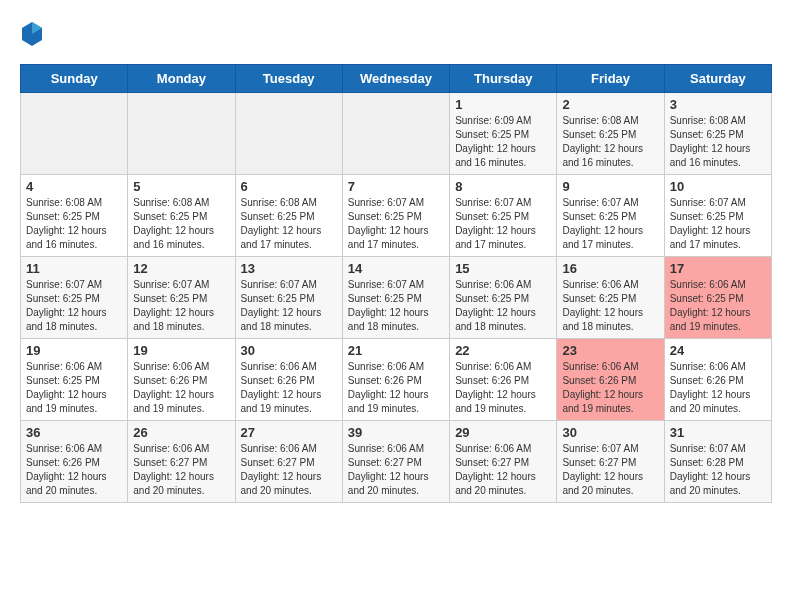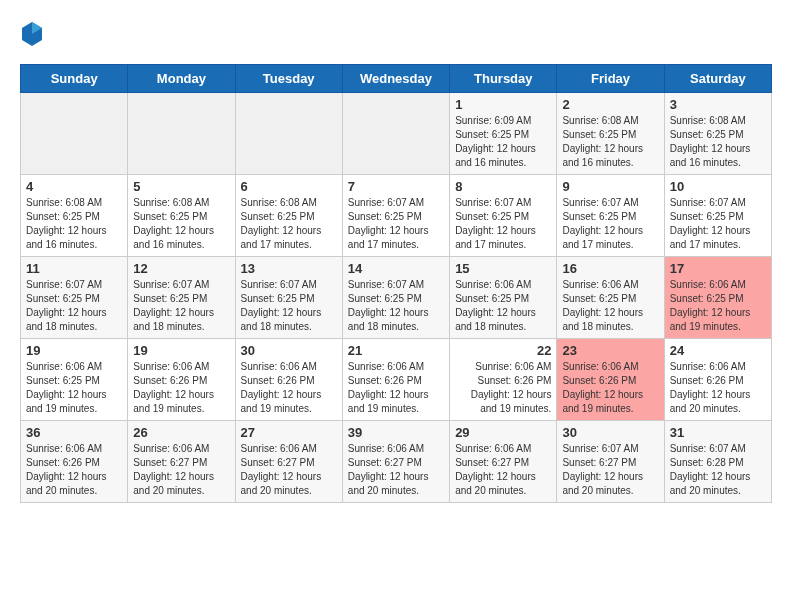--- a/index.html
+++ b/index.html
@@ -281,21 +281,21 @@
 Daylight: 12 hours
 and 19 minutes.</div>
         </td>
         <td style="background: rgb(255, 255, 255);">
           <span class="day-num">21</span>
           <div class="cell-info" style="white-space: pre-line;">Sunrise: 6:06 AM
 Sunset: 6:26 PM
 Daylight: 12 hours
 and 19 minutes.</div>
         </td>
-        <td style="background: rgb(255, 255, 255); text-align: right;">
+        <td style="background: rgb(255, 255, 255);">
           <span class="day-num">22</span>
           <div class="cell-info" style="white-space: pre-line;">Sunrise: 6:06 AM
 Sunset: 6:26 PM
 Daylight: 12 hours
 and 19 minutes.</div>
         </td>
         <td style="background: #fca5a5;">
           <span class="day-num">23</span>
           <div class="cell-info" style="white-space: pre-line;">Sunrise: 6:06 AM
 Sunset: 6:26 PM

